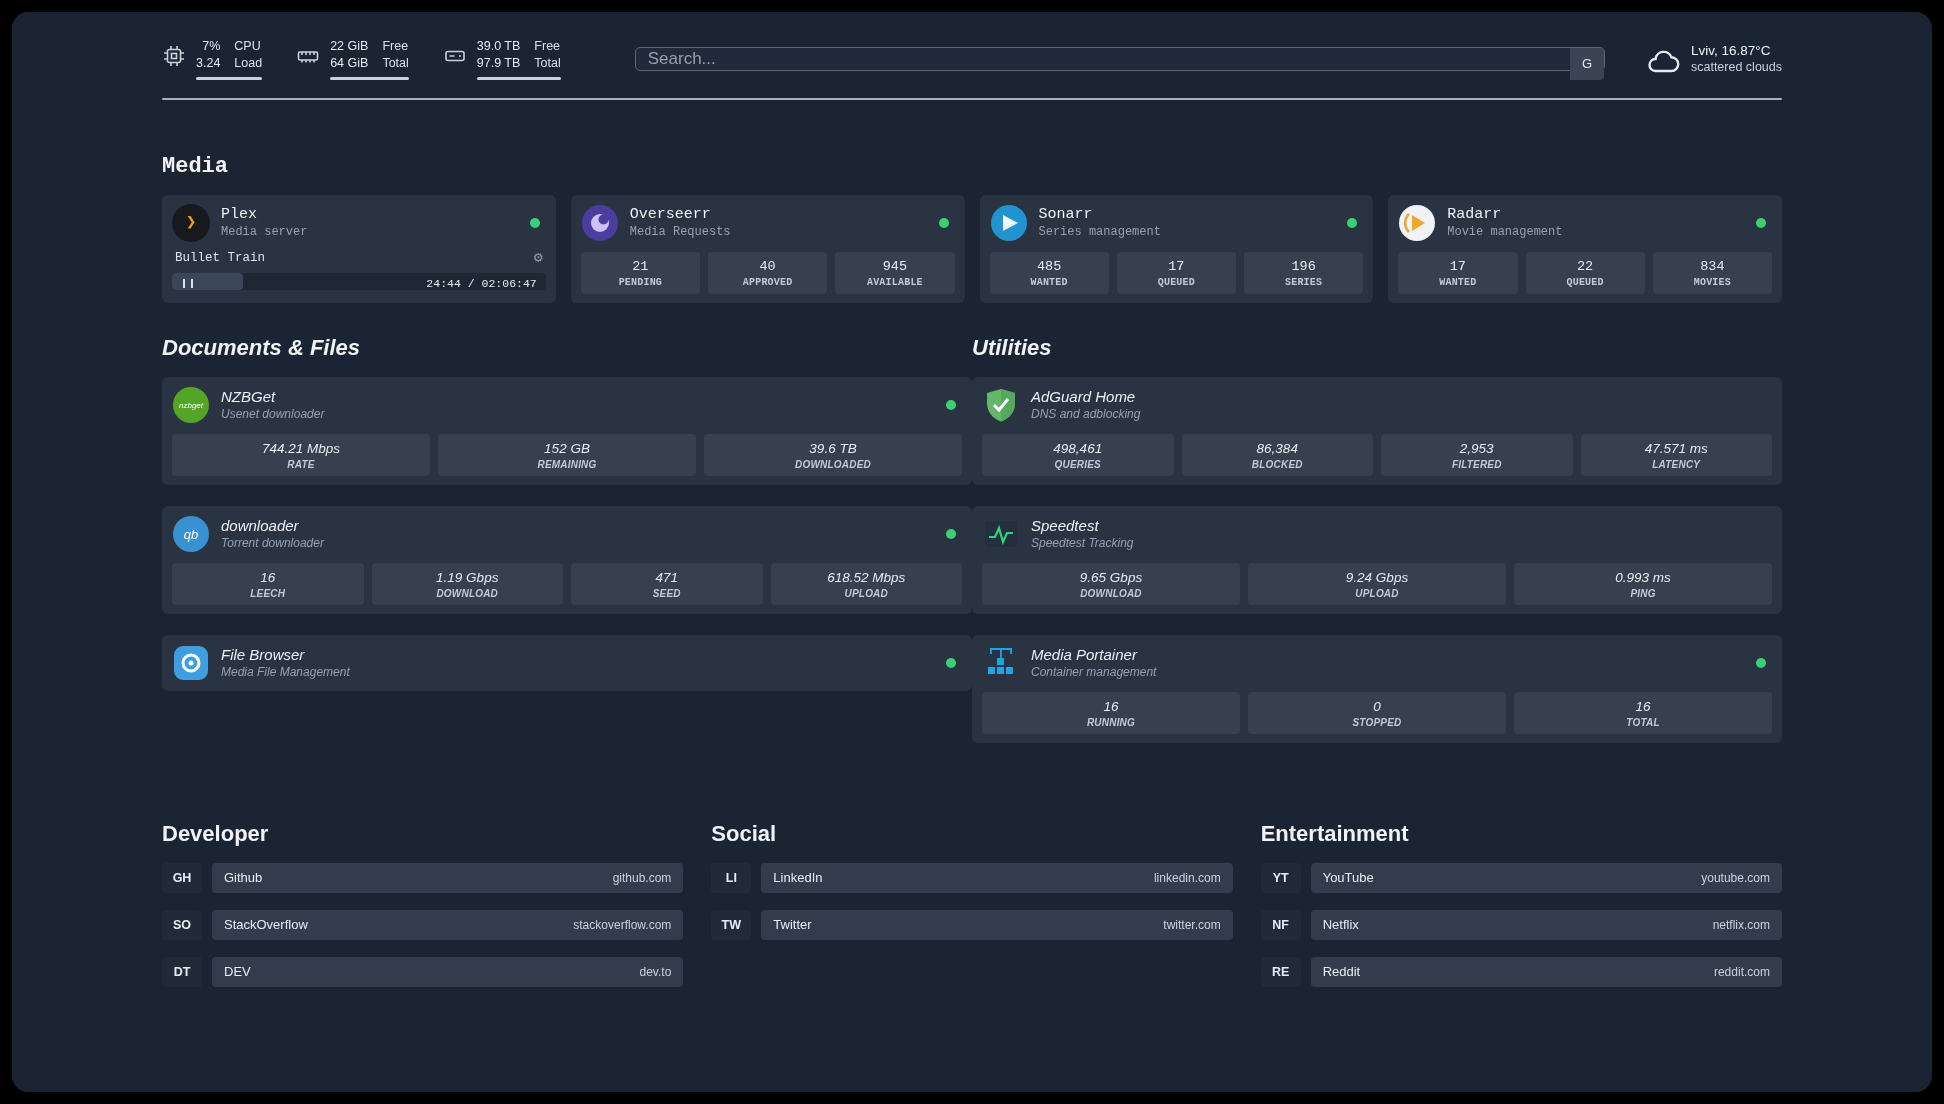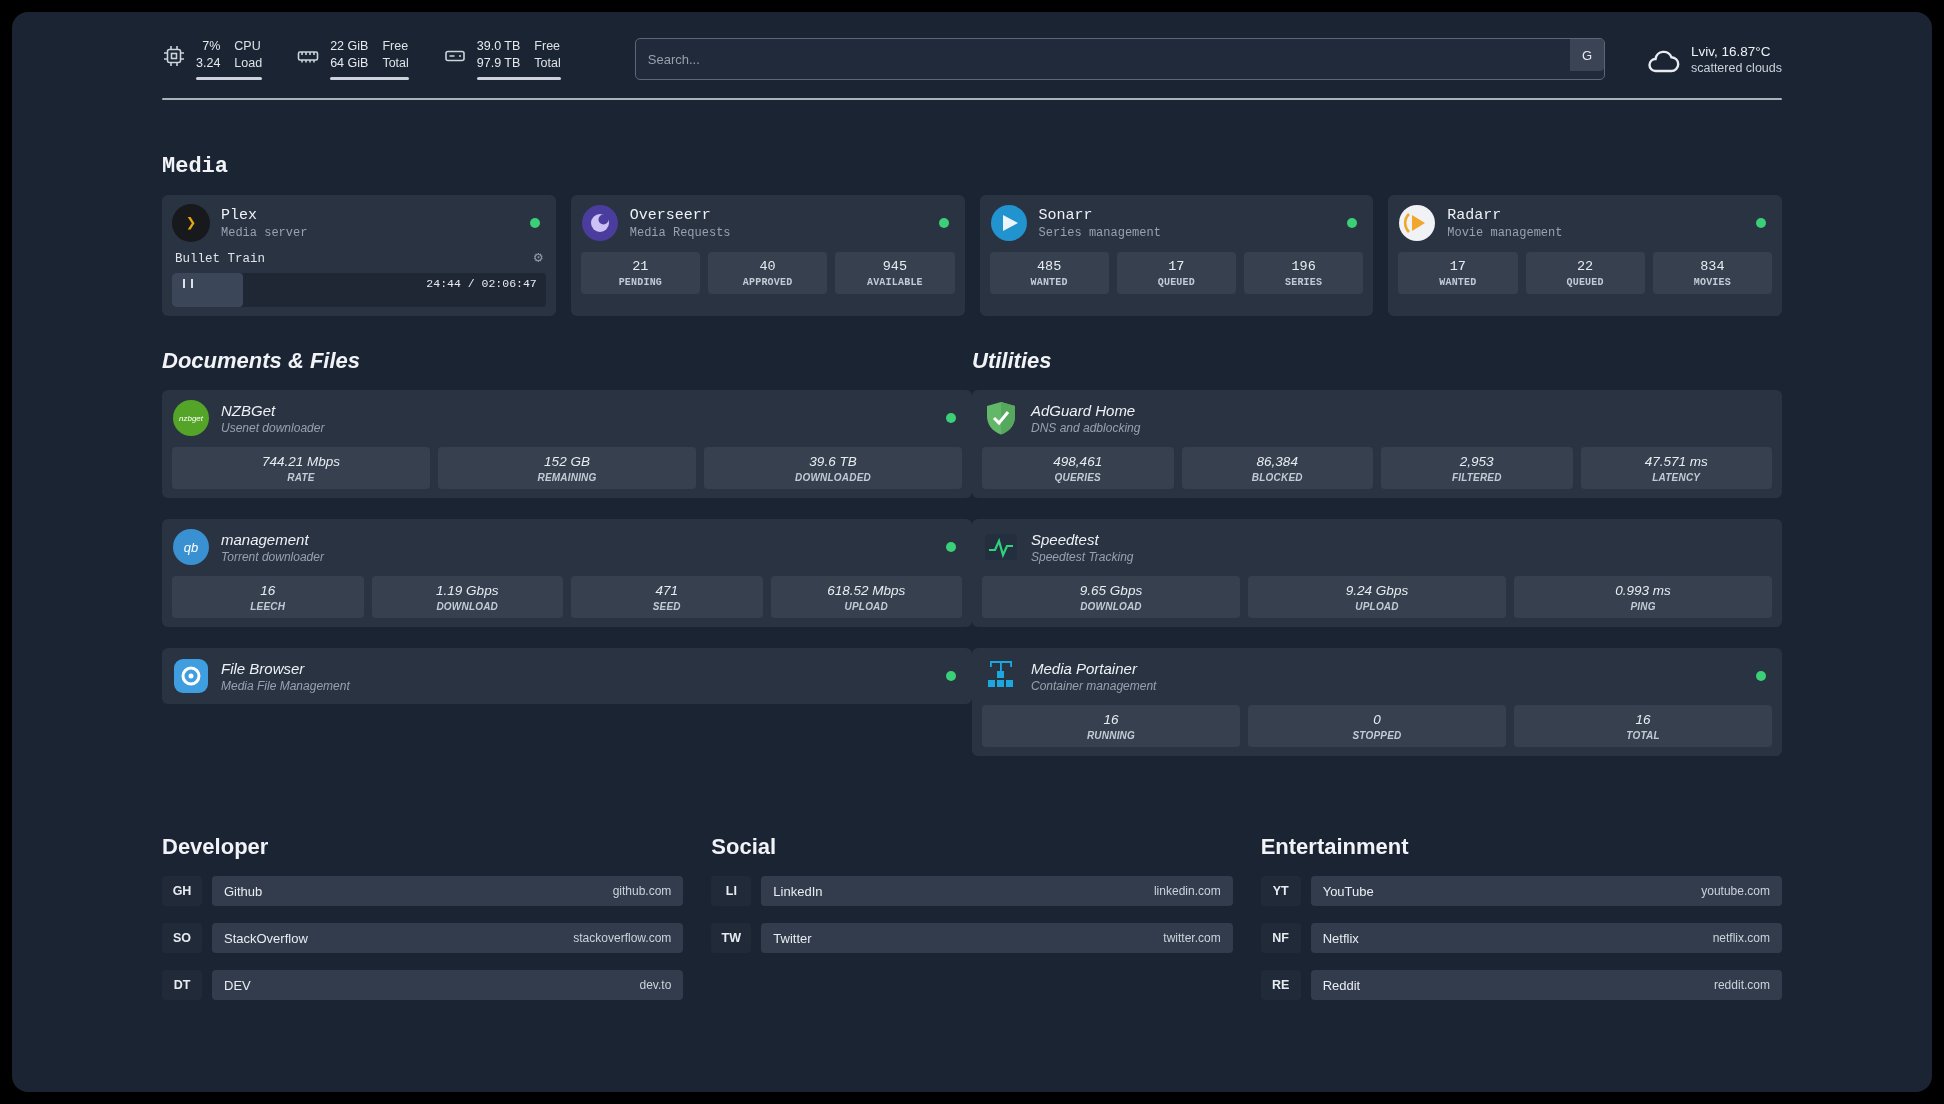--- a/index.html
+++ b/index.html
@@ -9,21 +9,21 @@
   
   .topbar{display:flex;align-items:center;}
   .sys{display:flex;align-items:flex-start;gap:10px;margin-right:34px;}
   .sys-icon{width:24px;height:24px;margin-top:6px;flex:none;}
   .sys-body{display:flex;flex-direction:column;}
   .sys-cols{display:flex;gap:14px;font-size:12.5px;color:#e7eaef;line-height:1.35;}
   .sys-vals{display:flex;flex-direction:column;align-items:flex-end;}
   .sys-labels{display:flex;flex-direction:column;color:#dde2e9;}
   .sys-bar{height:3px;background:#ccd2db;border-radius:2px;margin-top:5px;}
   .searchwrap{flex:1;position:relative;margin:0 40px;}
-  .search-input{width:100%;height:42px;box-sizing:border-box;background:#202a3a;border:1px solid #5c6678;border-radius:5px;color:#dfe3ea;padding:0 46px 0 12px;font-size:13px;outline:none;}
+  .search-input{width:100%;height:24px;box-sizing:border-box;background:#202a3a;border:1px solid #5c6678;border-radius:5px;color:#dfe3ea;padding:0 46px 0 12px;font-size:17px;outline:none;}
   .search-input::placeholder{color:#97a0ad;}
   .search-btn{position:absolute;right:1px;top:1px;height:32px;width:34px;background:#3a4455;border:none;border-radius:0 4px 4px 0;color:#e8ebf0;font-size:13px;cursor:pointer;}
   .weather{display:flex;align-items:center;gap:10px;}
   .weather-icon{width:36px;height:30px;flex:none;}
   .weather-loc{font-size:13.5px;color:#eef1f5;}
   .weather-cond{font-size:12.5px;color:#ccd2db;margin-top:2px;}
   .divider{margin-top:18px;height:2px;background:#c4cad4;border-radius:1px;opacity:.85;}
 
   
   .section-title{font-size:22px;font-weight:600;color:#f1f3f6;margin:0 0 16px;}
@@ -43,21 +43,21 @@
   .dot{margin-left:auto;width:10px;height:10px;border-radius:50%;background:#3bd077;margin-right:6px;flex:none;}
   .tiles{display:flex;gap:8px;margin-top:10px;}
   .tile{flex:1;background:#36404f;border-radius:4px;text-align:center;padding:7px 4px 6px;}
   .tile-val{font-size:13.5px;color:#e8ecf1;}
   .tile-label{font-size:10px;font-weight:700;color:#c3cad5;margin-top:3px;letter-spacing:.2px;}
 
   
   .player{margin-top:9px;}
   .player-top{display:flex;align-items:center;justify-content:space-between;font-size:12.5px;color:#dfe3ea;padding:0 3px;}
   .gear{color:#8e97a6;font-size:15px;line-height:1;cursor:pointer;}
-  .player-bar{position:relative;height:34px;background:#1f2734;border-radius:4px;margin-top:7px;overflow:hidden;}
+  .player-bar{position:relative;height:17px;background:#1f2734;border-radius:4px;margin-top:7px;overflow:hidden;}
   .player-fill{position:absolute;left:0;top:0;bottom:0;width:19%;background:#3c4659;border-radius:4px;}
   .pause{position:absolute;left:11px;top:6px;width:6px;height:9px;border-left:2px solid #dde2e9;border-right:2px solid #dde2e9;cursor:pointer;}
   .ptime{position:absolute;right:9px;top:4px;font-size:11.5px;color:#e6eaf0;}
 
   
   .icon-plex{border-radius:50%;background:#17191d;}
   .plex-chevron{color:#e9a60d;font-size:17px;font-weight:700;line-height:1;}
 
   
   .bookmarks{display:grid;grid-template-columns:1fr 1fr 1fr;gap:28px;margin-top:62px;padding-bottom:34px;}
@@ -323,21 +323,21 @@
 
         <div class="card">
           <div class="card-head">
             <span class="svc-icon">
               <svg viewBox="0 0 38 38">
                   <circle cx="19" cy="19" r="18" fill="#3a91d1"></circle>
                   <text x="19" y="24" font-size="13" fill="#ffffff" text-anchor="middle">qb</text>
                 </svg>
             </span>
             <div>
-              <div class="svc-name">management</div>
+              <div class="svc-name">downloader</div>
               <div class="svc-sub">Torrent downloader</div>
             </div>
             <span class="dot"></span>
           </div>
           <div class="tiles">
             <div class="tile">
               <div class="tile-val">16</div>
               <div class="tile-label">LEECH</div>
             </div>
             <div class="tile">

